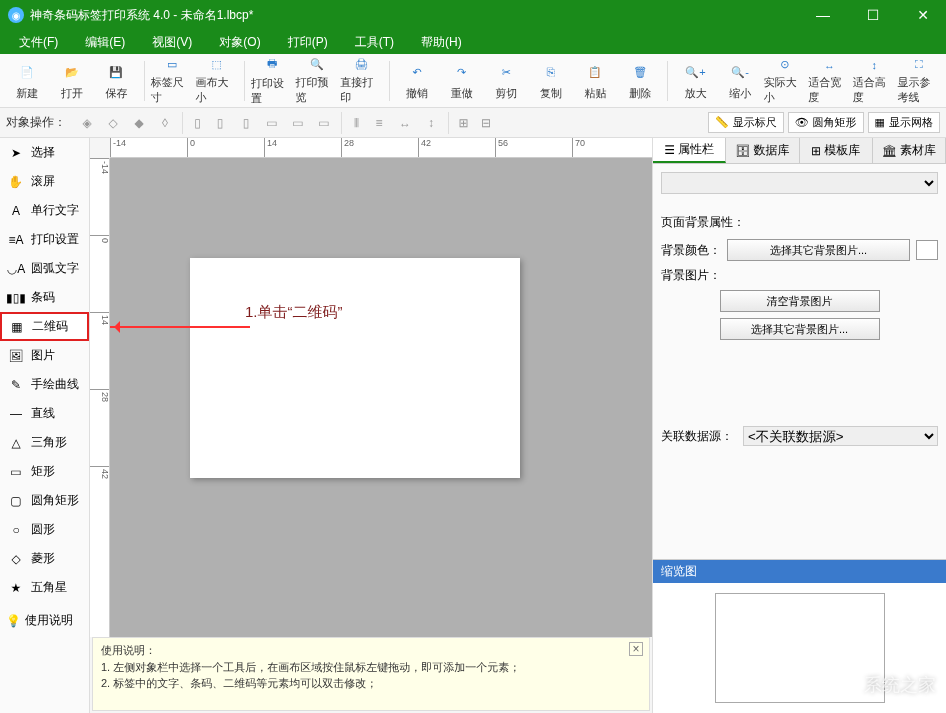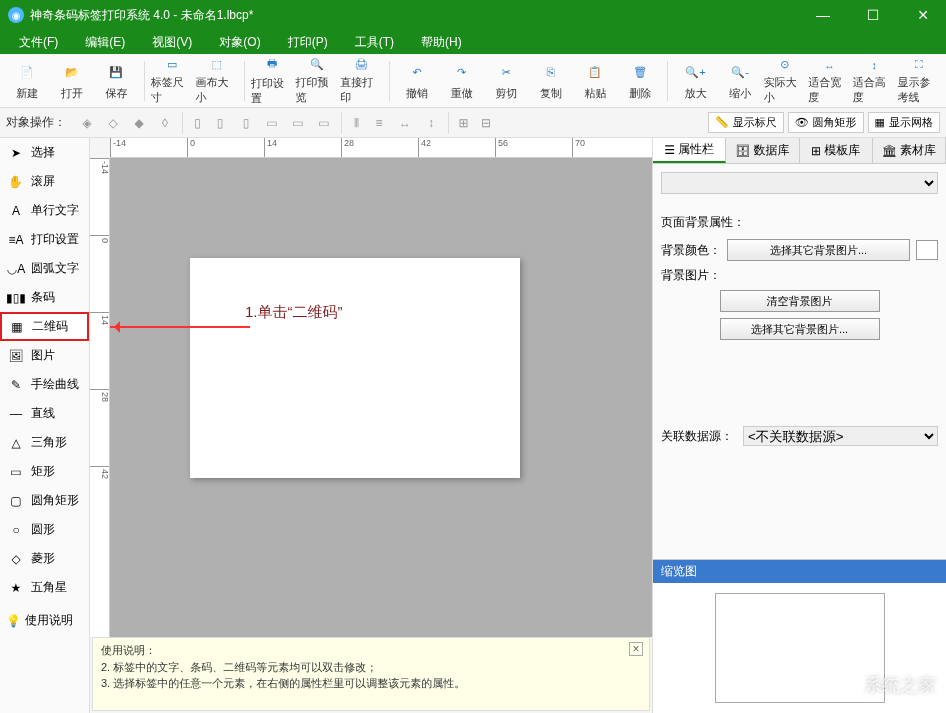--- a/index.html
+++ b/index.html
@@ -311,22 +311,22 @@
         <div class="paper"></div>
         <div class="arrow"></div>
         <div class="annot">
           <div>1.单击“二维码”</div>
         </div>
       </div>
     </div>
     <div class="hints">
       <span class="close">×</span>
       <div>使用说明：</div>
+      <div>1. 左侧对象栏中选择一个工具后，在画布区域按住鼠标左键拖动，即可添加一个元素；</div>
       <div>2. 标签中的文字、条码、二维码等元素均可以双击修改；</div>
-      <div>3. 选择标签中的任意一个元素，在右侧的属性栏里可以调整该元素的属性。</div>
     </div>
   </div>
 
   <div class="rpanel">
     <div class="tabs" id="tabs">
         <div class="tab active">
           <span>☰</span>
           <span>属性栏</span>
         </div>
         <div class="tab">

